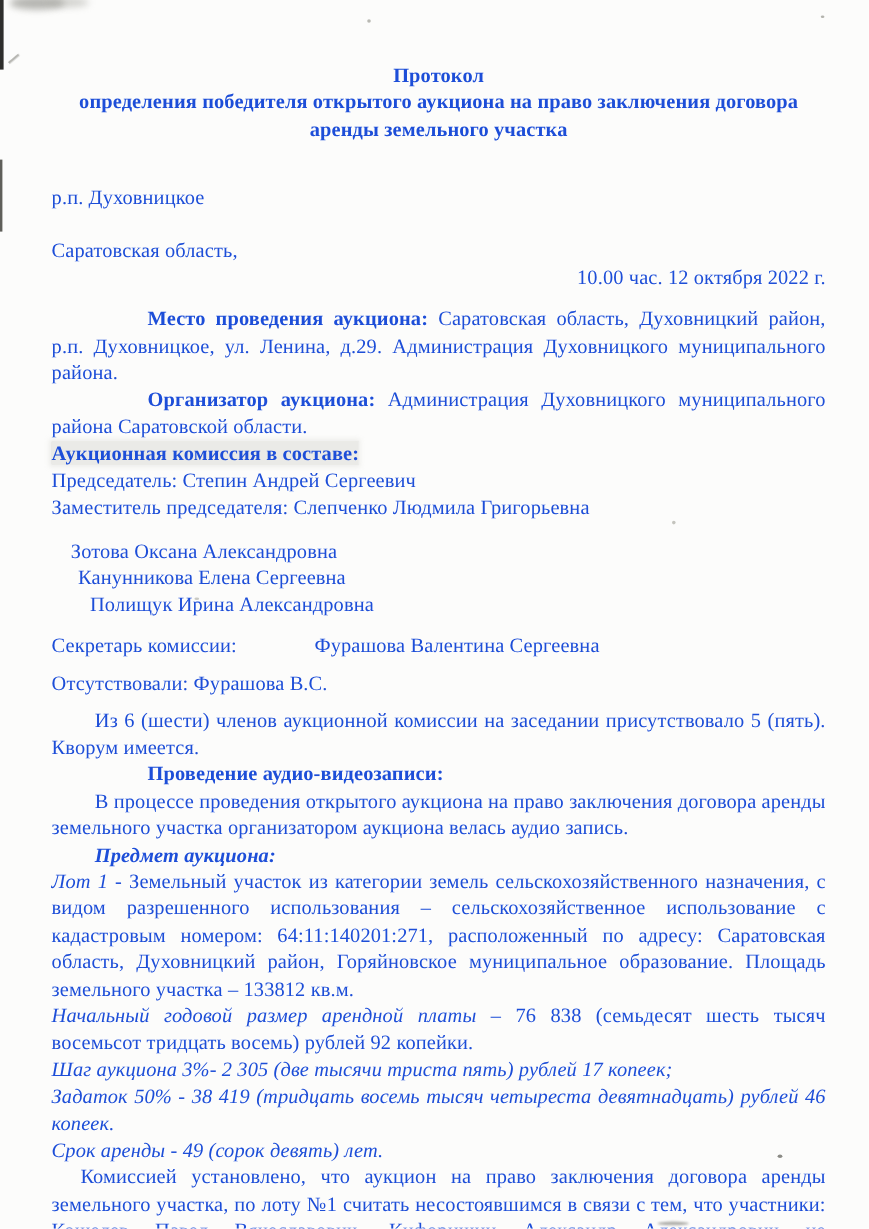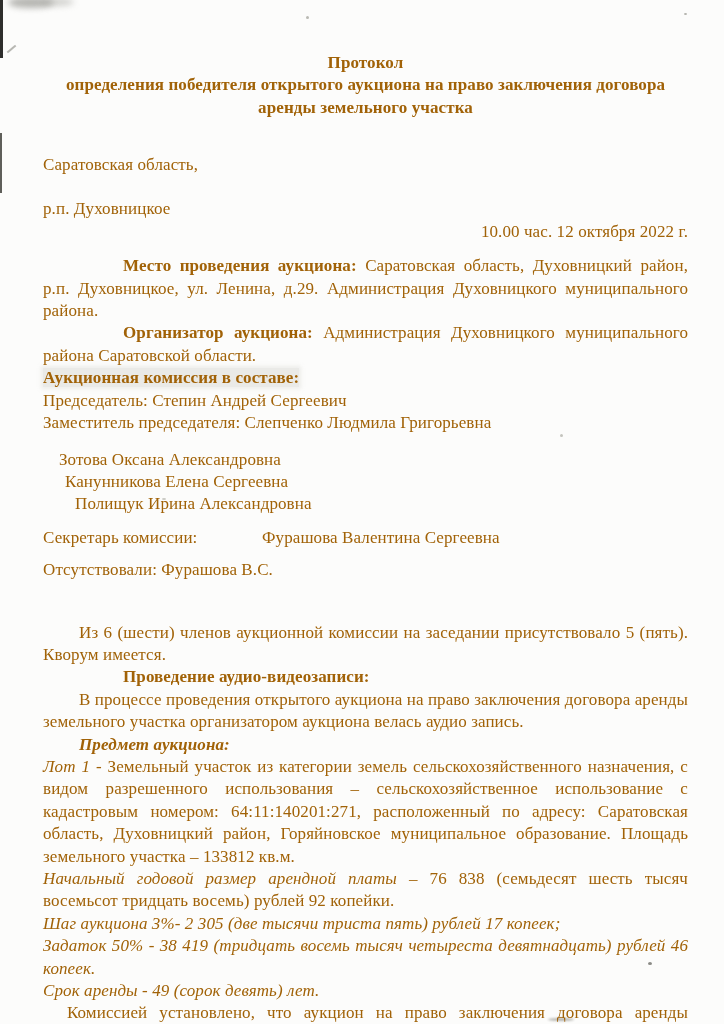--- a/index.html
+++ b/index.html
@@ -6,21 +6,21 @@
   body {
     width: 724px; height: 1024px;
     background: #ffffff;
     font-family: "Liberation Serif", "DejaVu Serif", serif;
   }
   .page {
     position: relative;
     width: 724px; height: 1024px;
     background: #fcfcfb;
     overflow: hidden;
-    color: #a16207;
+    color: #1d4ed8;
     text-decoration: underline;
   }
   
   .art { position: absolute; pointer-events: none; }
   .art-left-line-1 { left: 0; top: 0; width: 3px; height: 58px; background: #2e2e2c; filter: blur(0.4px); }
   .art-left-line-2 { left: 0; top: 133px; width: 2px; height: 60px; background: #44443f; filter: blur(0.5px); opacity: .85; }
   .art-corner-smudge-1 { left: 8px; top: -3px; width: 46px; height: 11px; background: #8e8e88; border-radius: 50%; filter: blur(3px); opacity: .65; }
   .art-corner-smudge-2 { left: 40px; top: -2px; width: 34px; height: 8px; background: #a8a8a2; border-radius: 50%; filter: blur(3px); opacity: .5; }
   .art-tick { left: 6px; top: 48px; width: 11px; height: 2px; background: #9a9a94; transform: rotate(-40deg); filter: blur(0.6px); opacity: .7; }
   .art-speck-1 { left: 306px; top: 16px; width: 3px; height: 3px; background: #b9b9b3; border-radius: 50%; }
@@ -57,21 +57,21 @@
     box-shadow: 0 0 4px 2px rgba(206,206,200,0.30);
   }
   .members-row { display: flex; margin-top: 14px; }
   .members-label { width: 219px; flex: 0 0 auto; }
   .members-list { flex: 1; margin-left: 16px; }
   .member-2 { margin-left: 6px; }
   .member-3 { margin-left: 16px; }
   .secretary-row { display: flex; margin-top: 11px; align-items: center; }
   .secretary-label { width: 219px; flex: 0 0 auto; }
   .absent-line { margin-top: 10px; }
-  .quorum-para { margin-top: 40px; }
+  .quorum-para { margin-top: 8px; }
 </style>
 </head>
 <body>
 
 <div class="page">
 
   <div class="art art-left-line-1"></div>
   <div class="art art-left-line-2"></div>
   <div class="art art-corner-smudge-1"></div>
   <div class="art art-corner-smudge-2"></div>
@@ -86,22 +86,22 @@
   <div class="content">
 
     <div class="title-block">
       <div>Протокол</div>
       <div>определения победителя открытого аукциона на право заключения договора</div>
       <div>аренды  земельного участка</div>
     </div>
 
     <div class="dateline">
       <div class="dateline-left">
+        <div>р.п. Духовницкое</div>
         <div>Саратовская область,</div>
-        <div>р.п. Духовницкое</div>
       </div>
       <div>10.00 час. 12 октября 2022 г.</div>
     </div>
 
     <div class="venue-block">
       <p class="para first-indent"><span class="b">Место проведения аукциона:</span><span> Саратовская область, Духовницкий район, р.п. Духовницкое, ул. Ленина, д.29. Администрация Духовницкого муниципального района.</span></p>
       <p class="para first-indent"><span class="b">Организатор аукциона:</span><span> Администрация Духовницкого муниципального района Саратовской области.</span></p>
     </div>
 
     <p class="commission-heading"><span class="hl">Аукционная комиссия в составе:</span></p>

